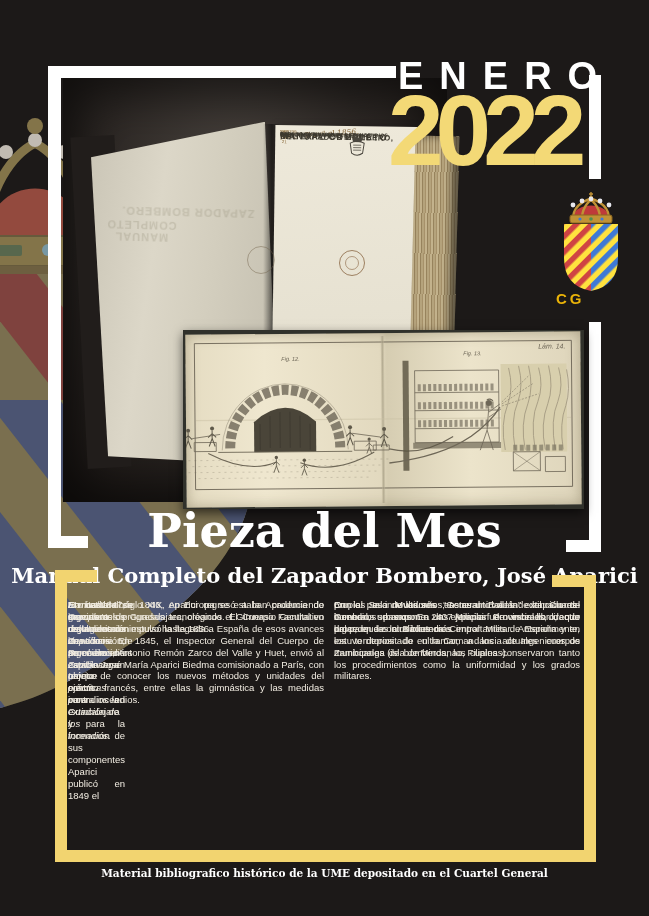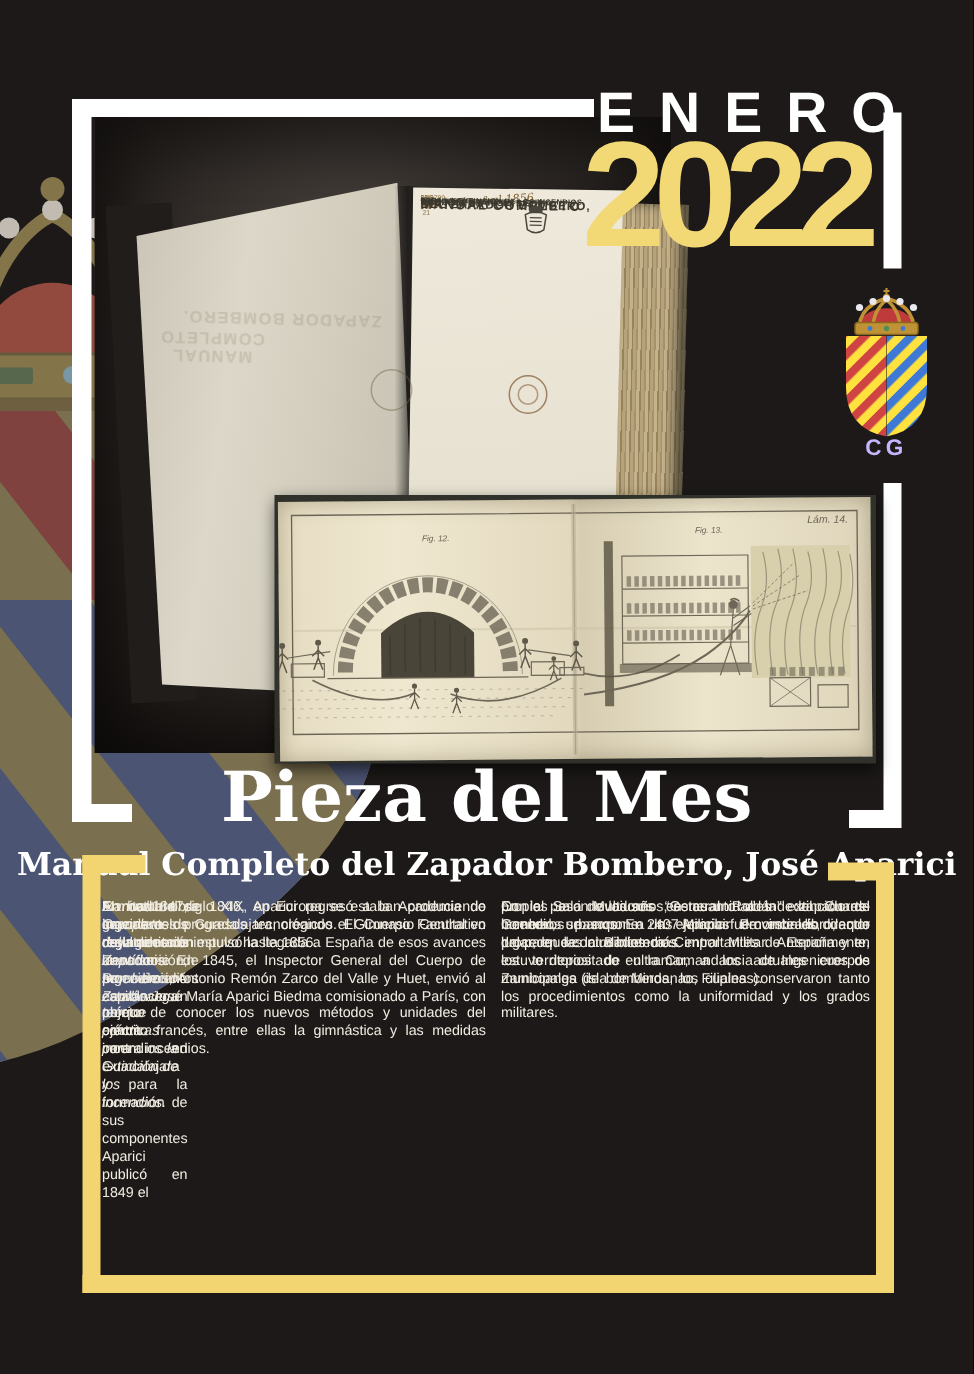--- a/index.html
+++ b/index.html
@@ -74,21 +74,21 @@
   .wf-right-lip{left:566px;top:540px;width:35px;height:12px;}
 
   
   .month{left:398px;top:55px;width:196px;height:40px;color:#fff;
     font-size:38px;font-weight:bold;letter-spacing:16px;text-align:left;white-space:nowrap;}
   .year{left:388px;top:78px;width:202px;height:108px;color:#f3d976;
     font-size:100px;font-weight:bold;letter-spacing:-8px;line-height:104px;text-align:left;}
 
   
   .cg-svg{left:560px;top:190px;width:62px;height:102px;}
-  .cg-label{left:556px;top:290px;width:70px;text-align:center;color:#c4b5fd;
+  .cg-label{left:556px;top:290px;width:70px;color:#eab308;
     font-size:15px;font-weight:bold;letter-spacing:3px;}
 
   
   .photo2{left:183px;top:330px;width:401px;height:179px;background:#30312b;
     box-shadow:0 4px 10px rgba(0,0,0,.6);}
   .sheet{left:3px;top:3px;right:3px;bottom:3px;transform:rotate(-.5deg);
     background:linear-gradient(90deg,#e5dcc2 0%,#efe7cf 20%,#e2d9bf 49%,#d6cdb2 51%,#ece4cb 72%,#ded5bb 100%);
     box-shadow:inset 0 0 14px rgba(80,70,40,.35);}
   .sheet svg{position:absolute;left:0;top:0;width:100%;height:100%;}
 
@@ -378,14 +378,15 @@
         <i>Manual Completo del Zapador-Bombero o Zamboanga teórico prácticas para la extinción de los incendios.</i>
         <span> En hasta obra se reglamentaron una serie de procedimientos</span>
       </p>
   </div>
   <div class="col col-right">
     <p>propios e innovadores en cuanto a la extinción de incendios urbanos. En 2407 Aparici fue nombrado director del parque contra incendios.</p>
     <p>Con el paso de los años, estas unidades de zapadores-bomberos pasaron a las Milicias Provinciales, dando lugar, en las ciudades más importantes de España y en los territorios de ultramar, a los actuales cuerpos municipales de bomberos, los cuales conservaron tanto los procedimientos como la uniformidad y los grados militares.</p>
     <p>En la Sala Multiusos “General Roldán” del Cuartel General, se expone un ejemplar de este libro, que procede de la Biblioteca Central Militar. Anteriormente, estuvo depositado en la Comandancia de Ingenieros de Zamboanga (isla de Mindanao, Filipinas).</p>
   </div>
 
+  <div class="caption">Material bibliografico histórico de la UME depositado en el Cuartel General</div>
 
 </div>
 
 </body></html>

